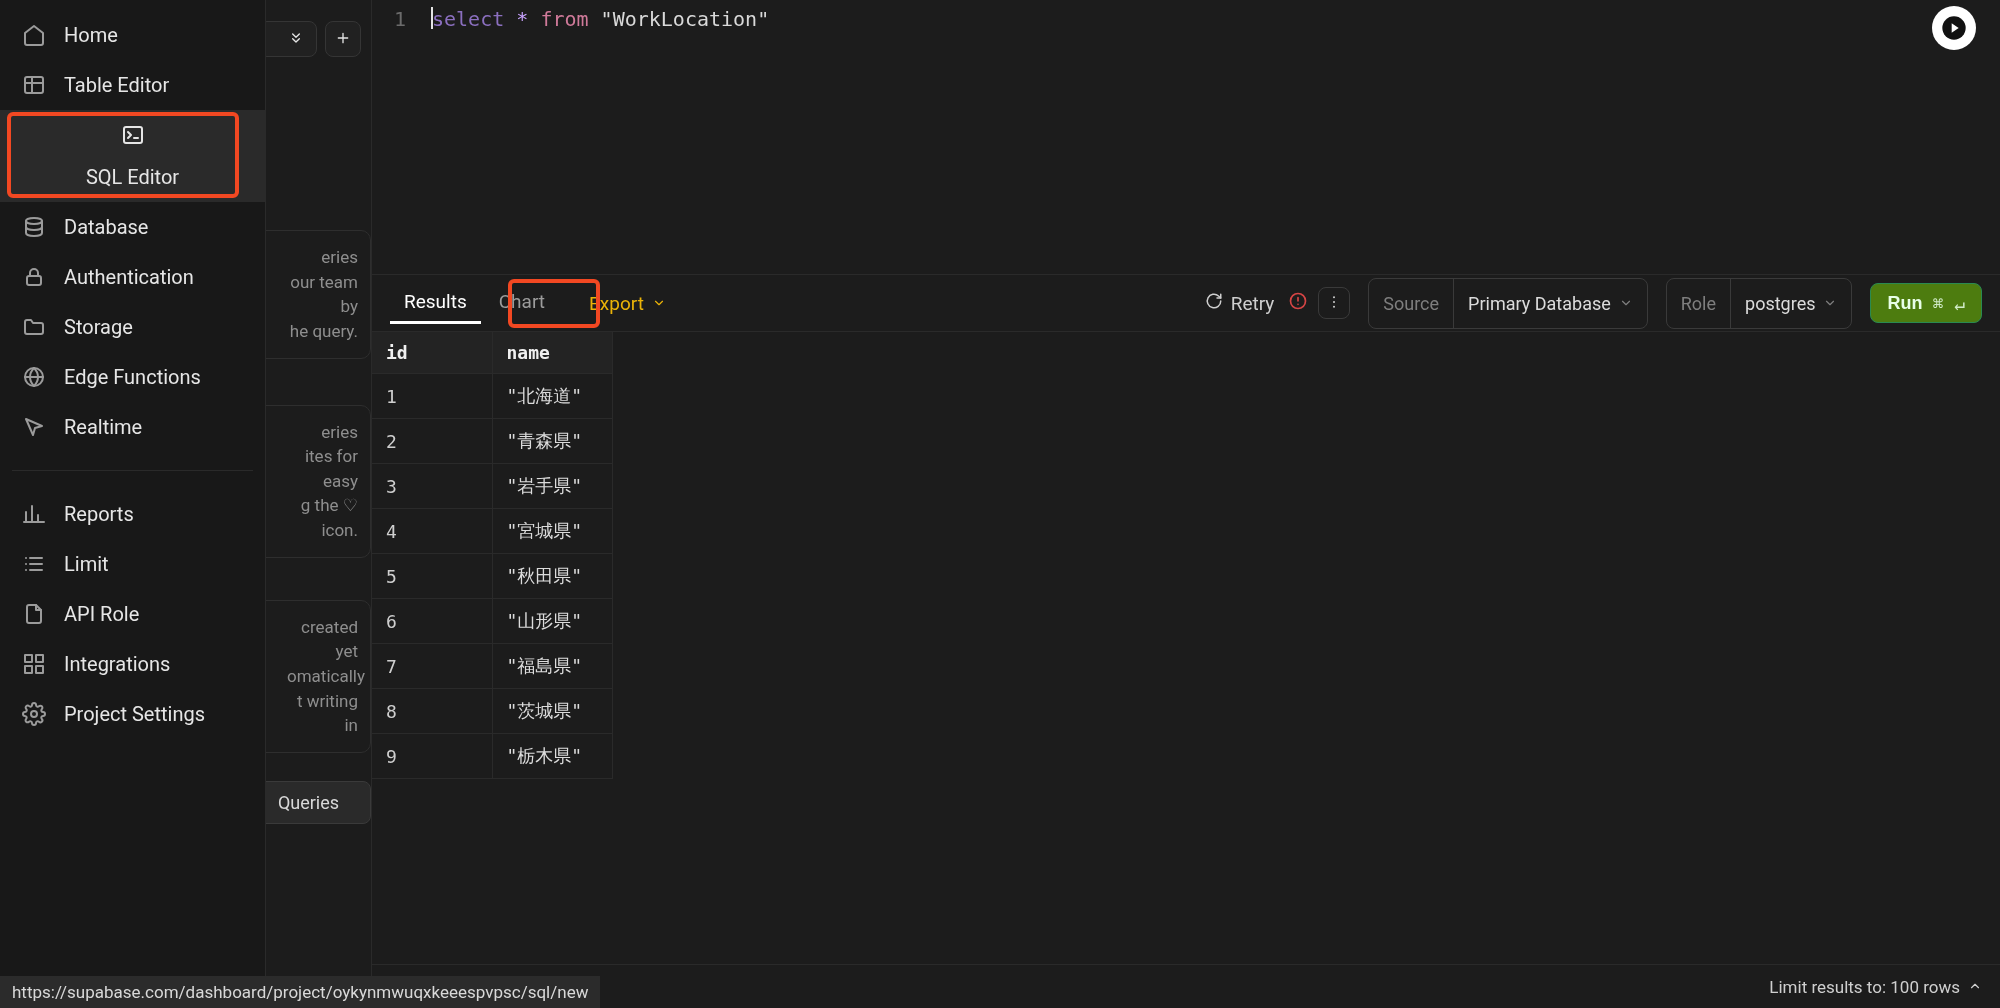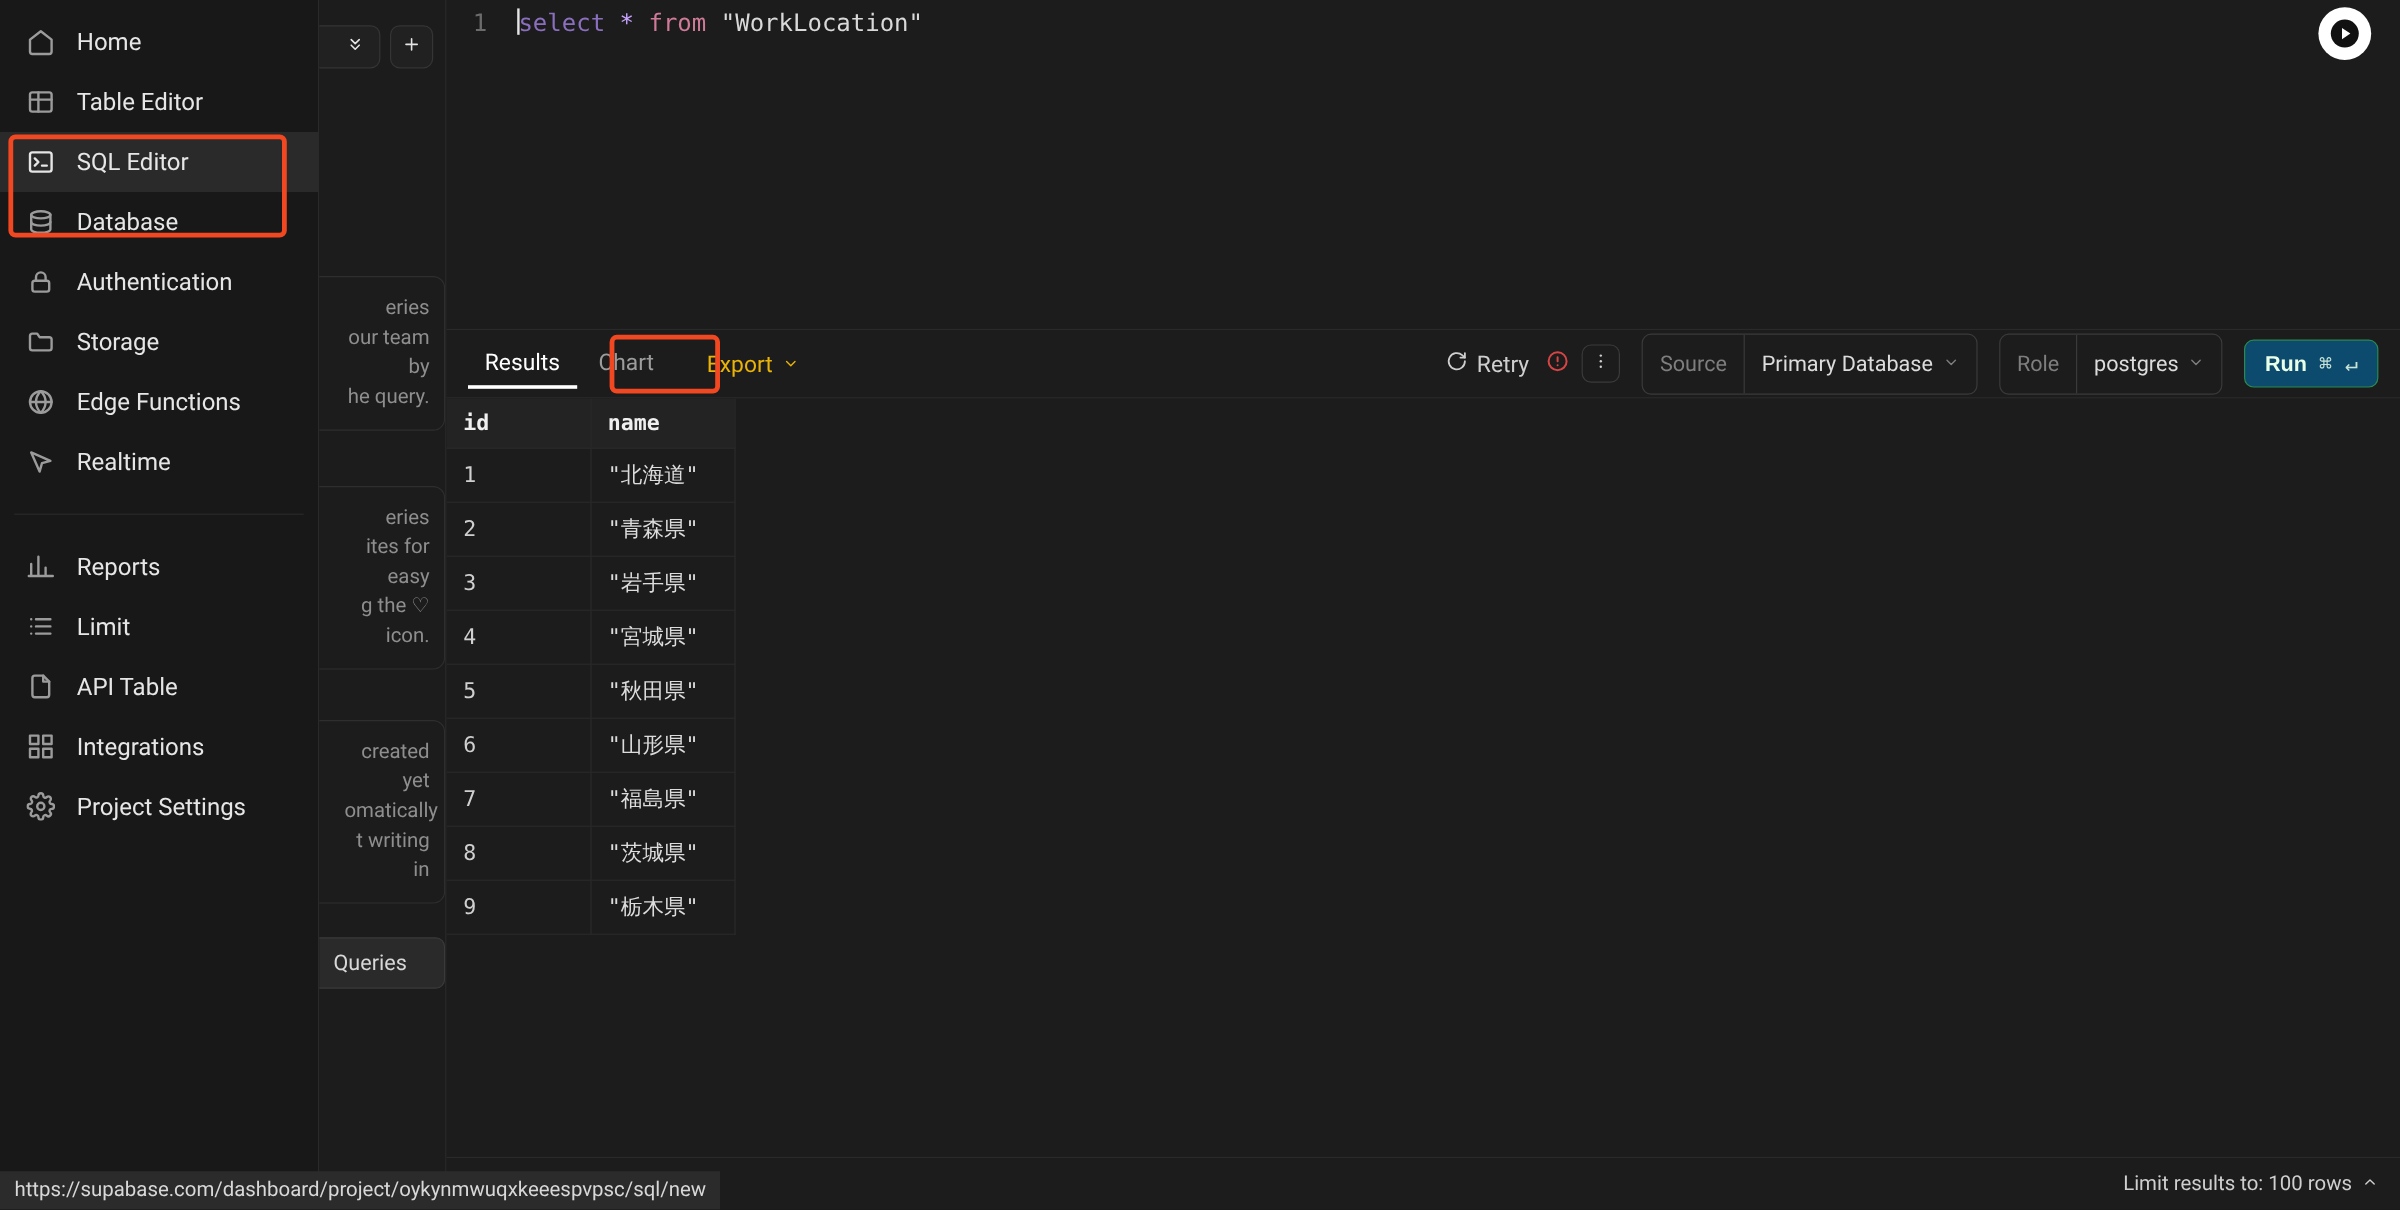--- a/index.html
+++ b/index.html
@@ -25,21 +25,21 @@
   .sidebar-item {
     display: flex;
     align-items: center;
     gap: 18px;
     padding: 13px 22px;
     color: #e6e6e6;
     font-size: 20px;
     cursor: pointer;
     position: relative;
   }
-  .sidebar-item.active { background: #2a2a2a; }
+  .sidebar-item.active { background: #2a2a2a; flex-direction: column; }
   .sidebar-item .icn { width: 24px; height: 24px; display: flex; align-items: center; justify-content: center; color: #9b9b9b; }
   .sidebar-item.active .icn { color: #e5e5e5; }
   .sidebar-divider { height: 1px; background: #2a2a2a; margin: 18px 12px; }
   .highlight-box {
     position: absolute;
     border: 4px solid #f24822;
     border-radius: 6px;
     pointer-events: none;
     z-index: 50;
   }
@@ -215,21 +215,21 @@
     padding: 0 14px;
     color: #7e7e7e;
     display: flex; align-items: center; gap: 8px;
     height: 100%;
     font-size: 18px;
   }
   .seg-part + .seg-part { border-left: 1px solid #3a3a3a; }
   .seg-val { color: #dcdcdc; }
   .run-btn {
     margin-left: 14px;
-    background: #0c4a6e;
+    background: #4d7c0f;
     border: 1px solid #2a8a51;
     color: #e8ffe8;
     padding: 0 16px;
     height: 40px;
     border-radius: 8px;
     display: flex; align-items: center; gap: 10px;
     font-size: 18px;
     font-weight: 600;
     cursor: pointer;
   }
@@ -392,21 +392,21 @@
       </span>
     <span>Limit</span>
   </div>
   <div class="sidebar-item">
     <span class="icn">
         <svg width="24" height="24" viewBox="0 0 24 24">
           <path d="M14 3H7a2 2 0 0 0-2 2v14a2 2 0 0 0 2 2h10a2 2 0 0 0 2-2V8z"></path>
           <path d="M14 3v5h5"></path>
         </svg>
       </span>
-    <span>API Table</span>
+    <span>API Role</span>
   </div>
   <div class="sidebar-item">
     <span class="icn">
         <svg width="24" height="24" viewBox="0 0 24 24">
           <rect x="3" y="3" width="7" height="7"></rect>
           <rect x="14" y="3" width="7" height="7"></rect>
           <rect x="3" y="14" width="7" height="7"></rect>
           <rect x="14" y="14" width="7" height="7"></rect>
         </svg>
       </span>

